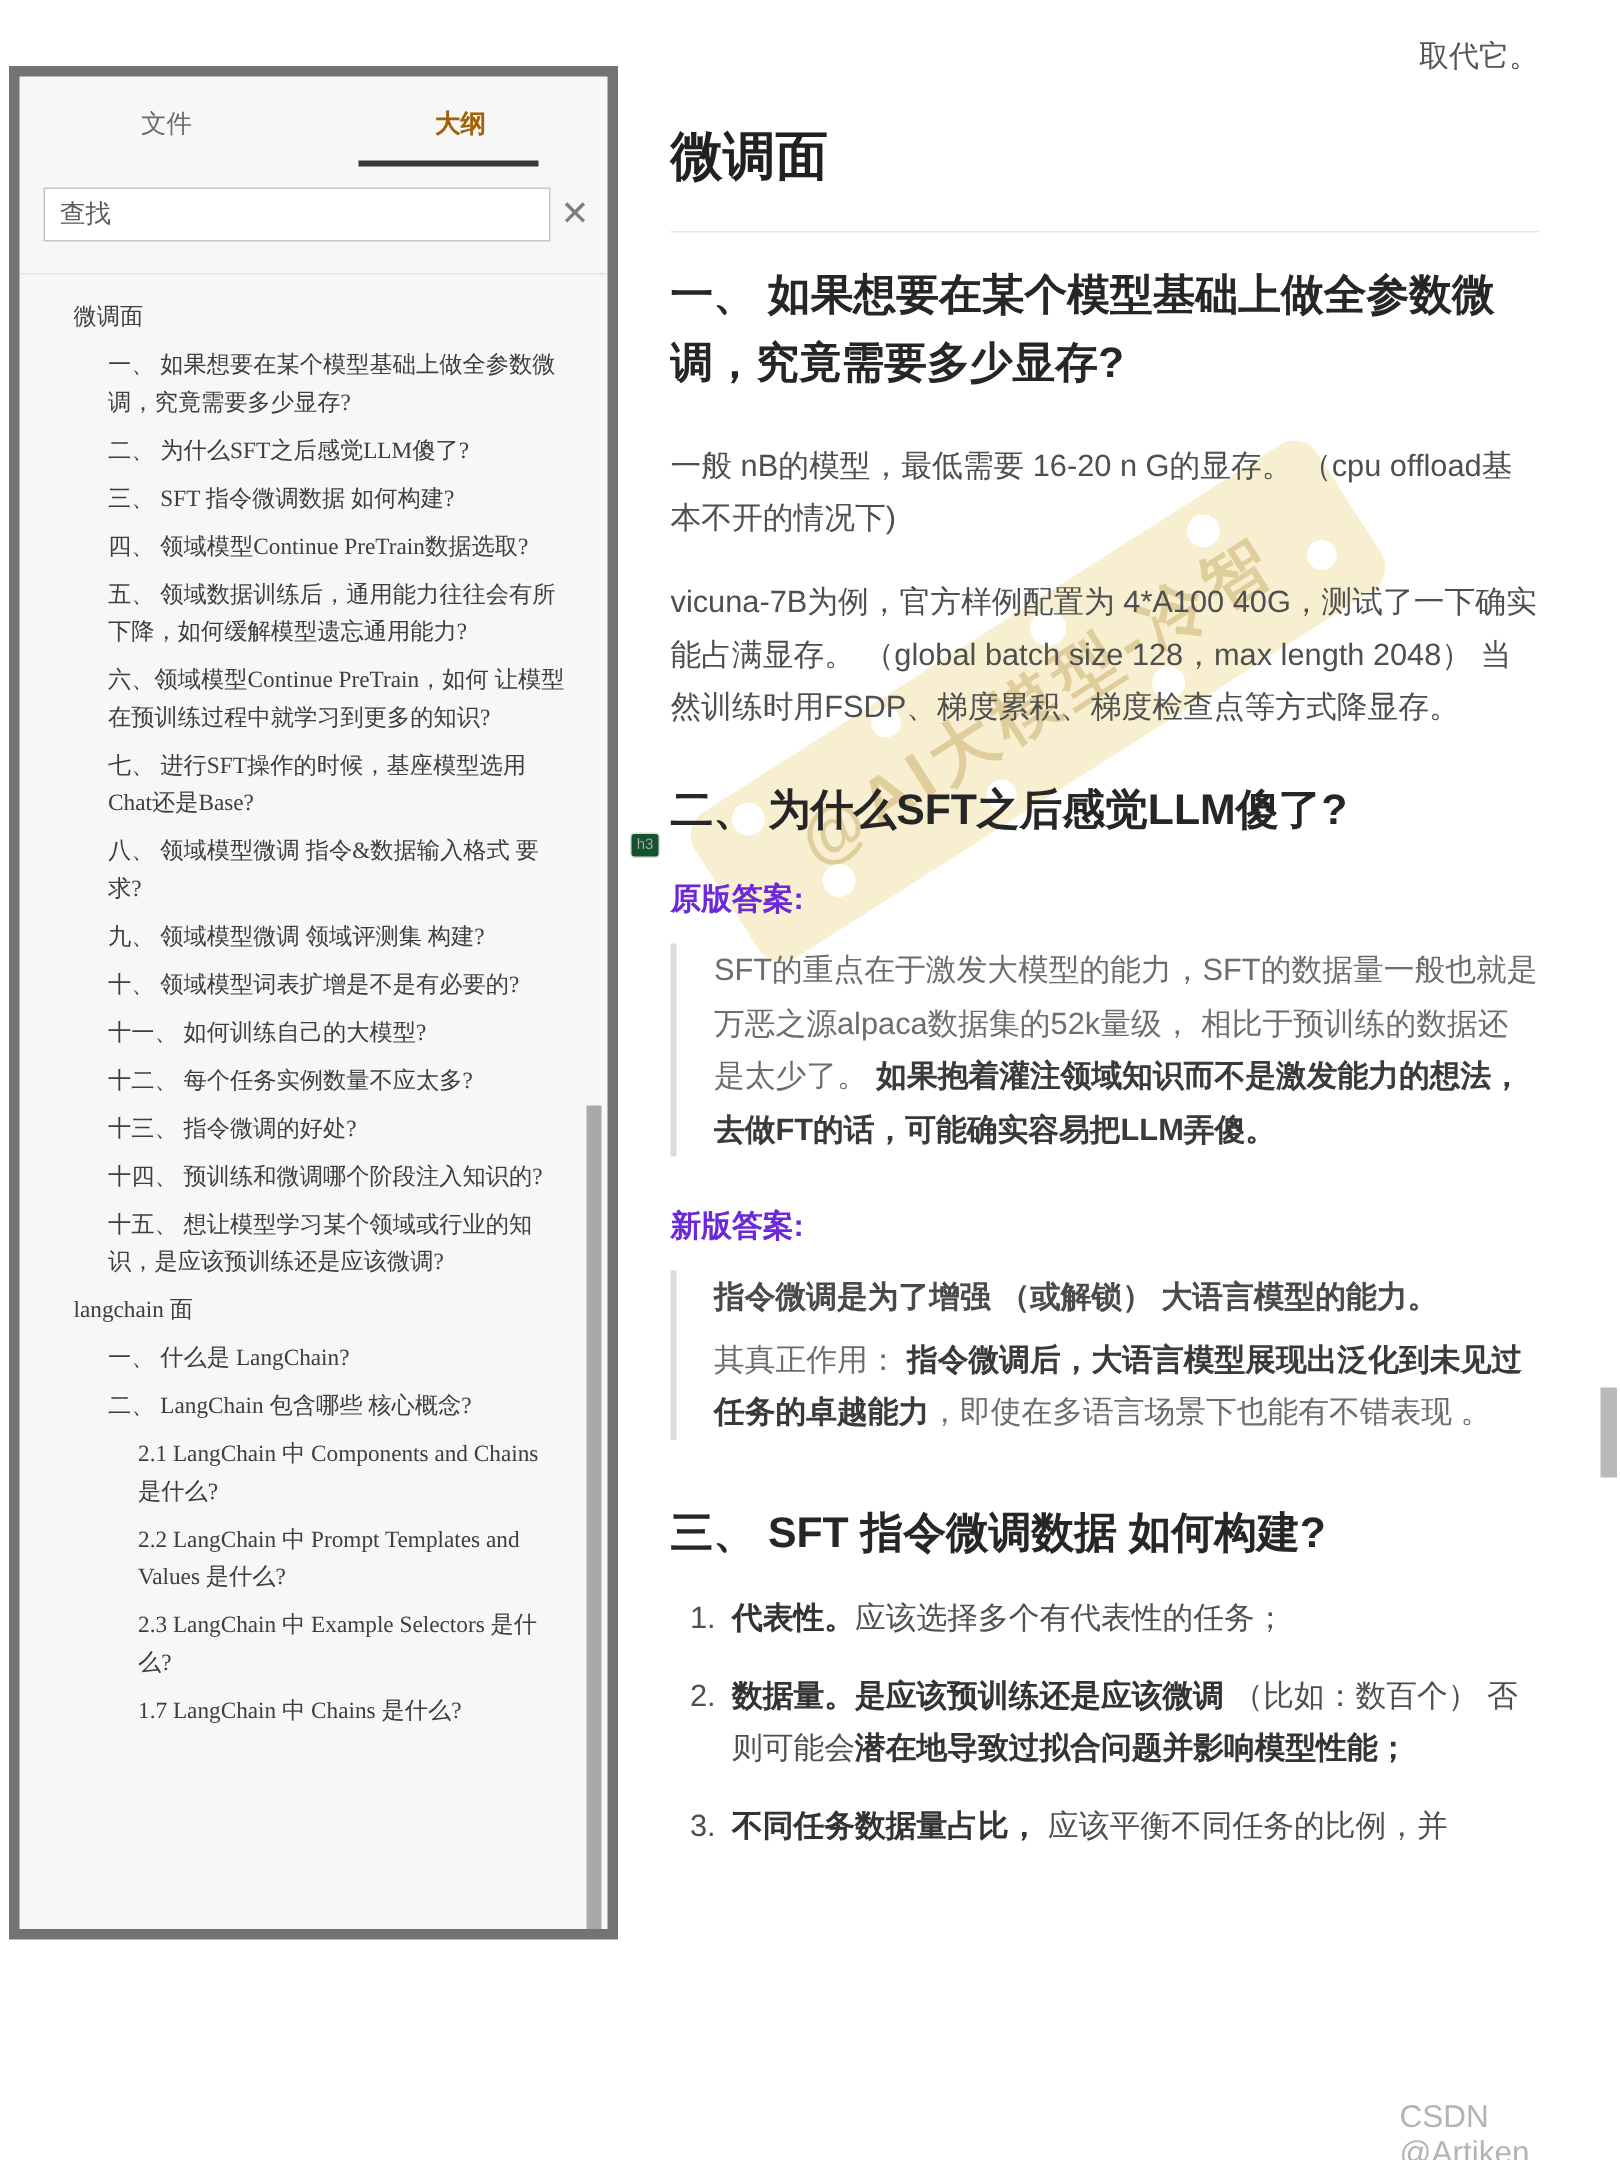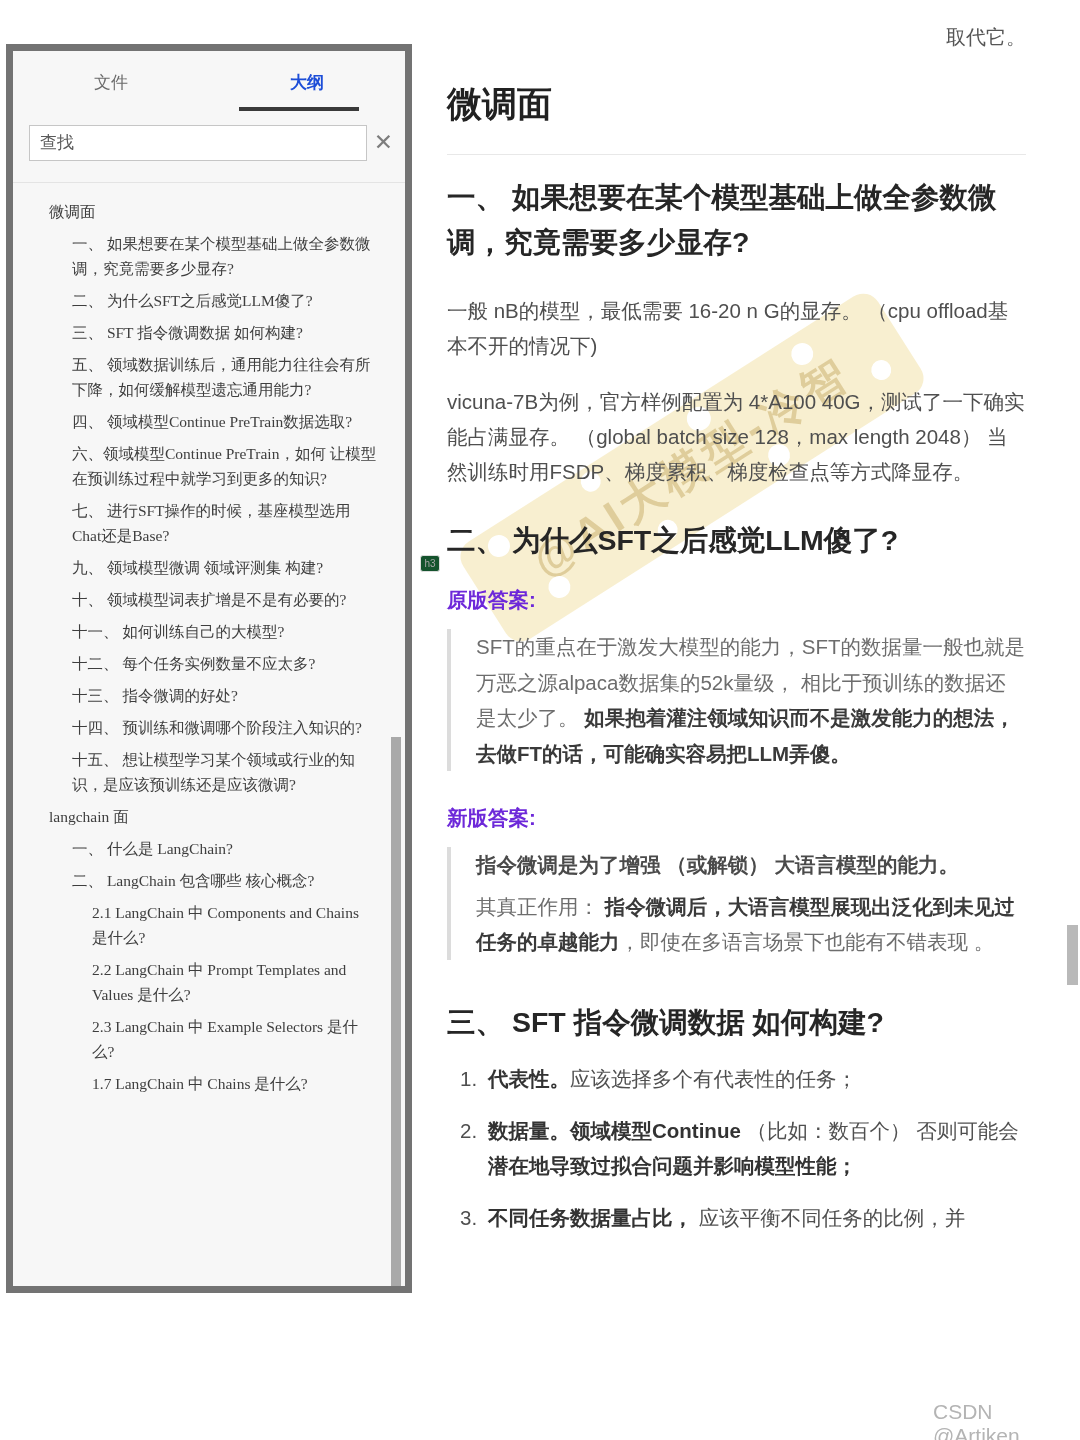--- a/index.html
+++ b/index.html
@@ -3,21 +3,21 @@
 <meta charset="utf-8">
 <style>
   * { margin:0; padding:0; box-sizing:border-box; }
   html,body { width:1080px; height:1440px; background:#ffffff; font-family:"Liberation Sans","DejaVu Sans",sans-serif; }
   .app { position:absolute; left:0; top:0; width:1080px; height:1400px; overflow:hidden; background:#ffffff; }
 
   
   .sidebar { position:absolute; left:6px; top:44px; width:406px; height:1249px; background:#f7f7f7; border:7px solid #737373; overflow:hidden;font-family:Liberation Serif, serif; }
   .tabs { position:relative; display:flex; padding-top:20px; height:60px; }
   .tab { flex:1; text-align:center; font-size:17px; color:#6b6b6b; cursor:pointer; }
-  .tab.active { color:#1d4ed8; font-weight:bold; }
+  .tab.active { color:#a16207; font-weight:bold; }
   .tab-underline { position:absolute; left:226px; top:56px; width:120px; height:4px; background:#3a3a3a; }
   .search-input { position:absolute; left:16px; top:74px; width:338px; height:36px; background:#ffffff; border:1px solid #c6c6c6; font-size:17px; color:#b91c1c; padding:0 10px; font-family:inherit; }
   .search-input::placeholder { color:#5a5a5a; opacity:1; }
   .close-x { position:absolute; right:12px; top:78px; font-size:23px; color:#7d7d7d; line-height:28px; cursor:pointer; }
   .sb-divider { position:absolute; left:0; top:131px; width:100%; height:1px; background:#e4e4e4; }
   .outline { position:absolute; left:0; top:148px; width:100%; }
   .o-item { font-size:15.5px; line-height:25px; color:#3e3e3e; margin-bottom:7px; cursor:pointer; }
   .lvl1 { padding-left:36px; padding-right:26px; font-weight:normal; }
   .lvl2 { padding-left:59px; padding-right:28px; }
   .lvl3 { padding-left:79px; padding-right:28px; }
@@ -92,24 +92,25 @@
     </div>
     <input class="search-input" type="text" placeholder="查找" style="">
     <div class="close-x">✕</div>
     <div class="sb-divider"></div>
 
     <div class="outline">
       <div class="o-item lvl1">微调面</div>
       <div class="o-item lvl2">一、 如果想要在某个模型基础上做全参数微调，究竟需要多少显存?</div>
       <div class="o-item lvl2">二、 为什么SFT之后感觉LLM傻了?</div>
       <div class="o-item lvl2">三、 SFT 指令微调数据 如何构建?</div>
+      <div class="o-item lvl2">四、 领域模型Continue PreTrain数据选取?</div>
       <div class="o-item lvl2">五、 领域数据训练后，通用能力往往会有所下降，如何缓解模型遗忘通用能力?</div>
-      <div class="o-item lvl2">四、 领域模型Continue PreTrain数据选取?</div>
       <div class="o-item lvl2">六、领域模型Continue PreTrain，如何 让模型在预训练过程中就学习到更多的知识?</div>
       <div class="o-item lvl2">七、 进行SFT操作的时候，基座模型选用Chat还是Base?</div>
+      <div class="o-item lvl2">八、 领域模型微调 指令&amp;数据输入格式 要求?</div>
       <div class="o-item lvl2">九、 领域模型微调 领域评测集 构建?</div>
       <div class="o-item lvl2">十、 领域模型词表扩增是不是有必要的?</div>
       <div class="o-item lvl2">十一、 如何训练自己的大模型?</div>
       <div class="o-item lvl2">十二、 每个任务实例数量不应太多?</div>
       <div class="o-item lvl2">十三、 指令微调的好处?</div>
       <div class="o-item lvl2">十四、 预训练和微调哪个阶段注入知识的?</div>
       <div class="o-item lvl2">十五、 想让模型学习某个领域或行业的知识，是应该预训练还是应该微调?</div>
       <div class="o-item lvl1">langchain 面</div>
       <div class="o-item lvl2">一、 什么是 LangChain?</div>
       <div class="o-item lvl2">二、 LangChain 包含哪些 核心概念?</div>
@@ -144,21 +145,21 @@
     </div>
 
     <h2 class="h2 h2-q3">三、 SFT 指令微调数据 如何构建?</h2>
     <div class="olist">
       <div class="li">
         <span class="num">1.</span>
         <span class="li-text"><strong>代表性。</strong><span>应该选择多个有代表性的任务；</span><strong></strong></span>
       </div>
       <div class="li">
         <span class="num">2.</span>
-        <span class="li-text"><strong>数据量。领域模型Continue</strong><span> （比如：数百个） 否则可能会</span><strong>潜在地导致过拟合问题并影响模型性能；</strong></span>
+        <span class="li-text"><strong>数据量。是应该预训练还是应该微调</strong><span> （比如：数百个） 否则可能会</span><strong>潜在地导致过拟合问题并影响模型性能；</strong></span>
       </div>
       <div class="li">
         <span class="num">3.</span>
         <span class="li-text"><strong>不同任务数据量占比，</strong><span> 应该平衡不同任务的比例，并</span><strong></strong></span>
       </div>
     </div>
   </div>
 
   <div class="anchor-badge">h3</div>
   <div class="win-thumb"></div>

